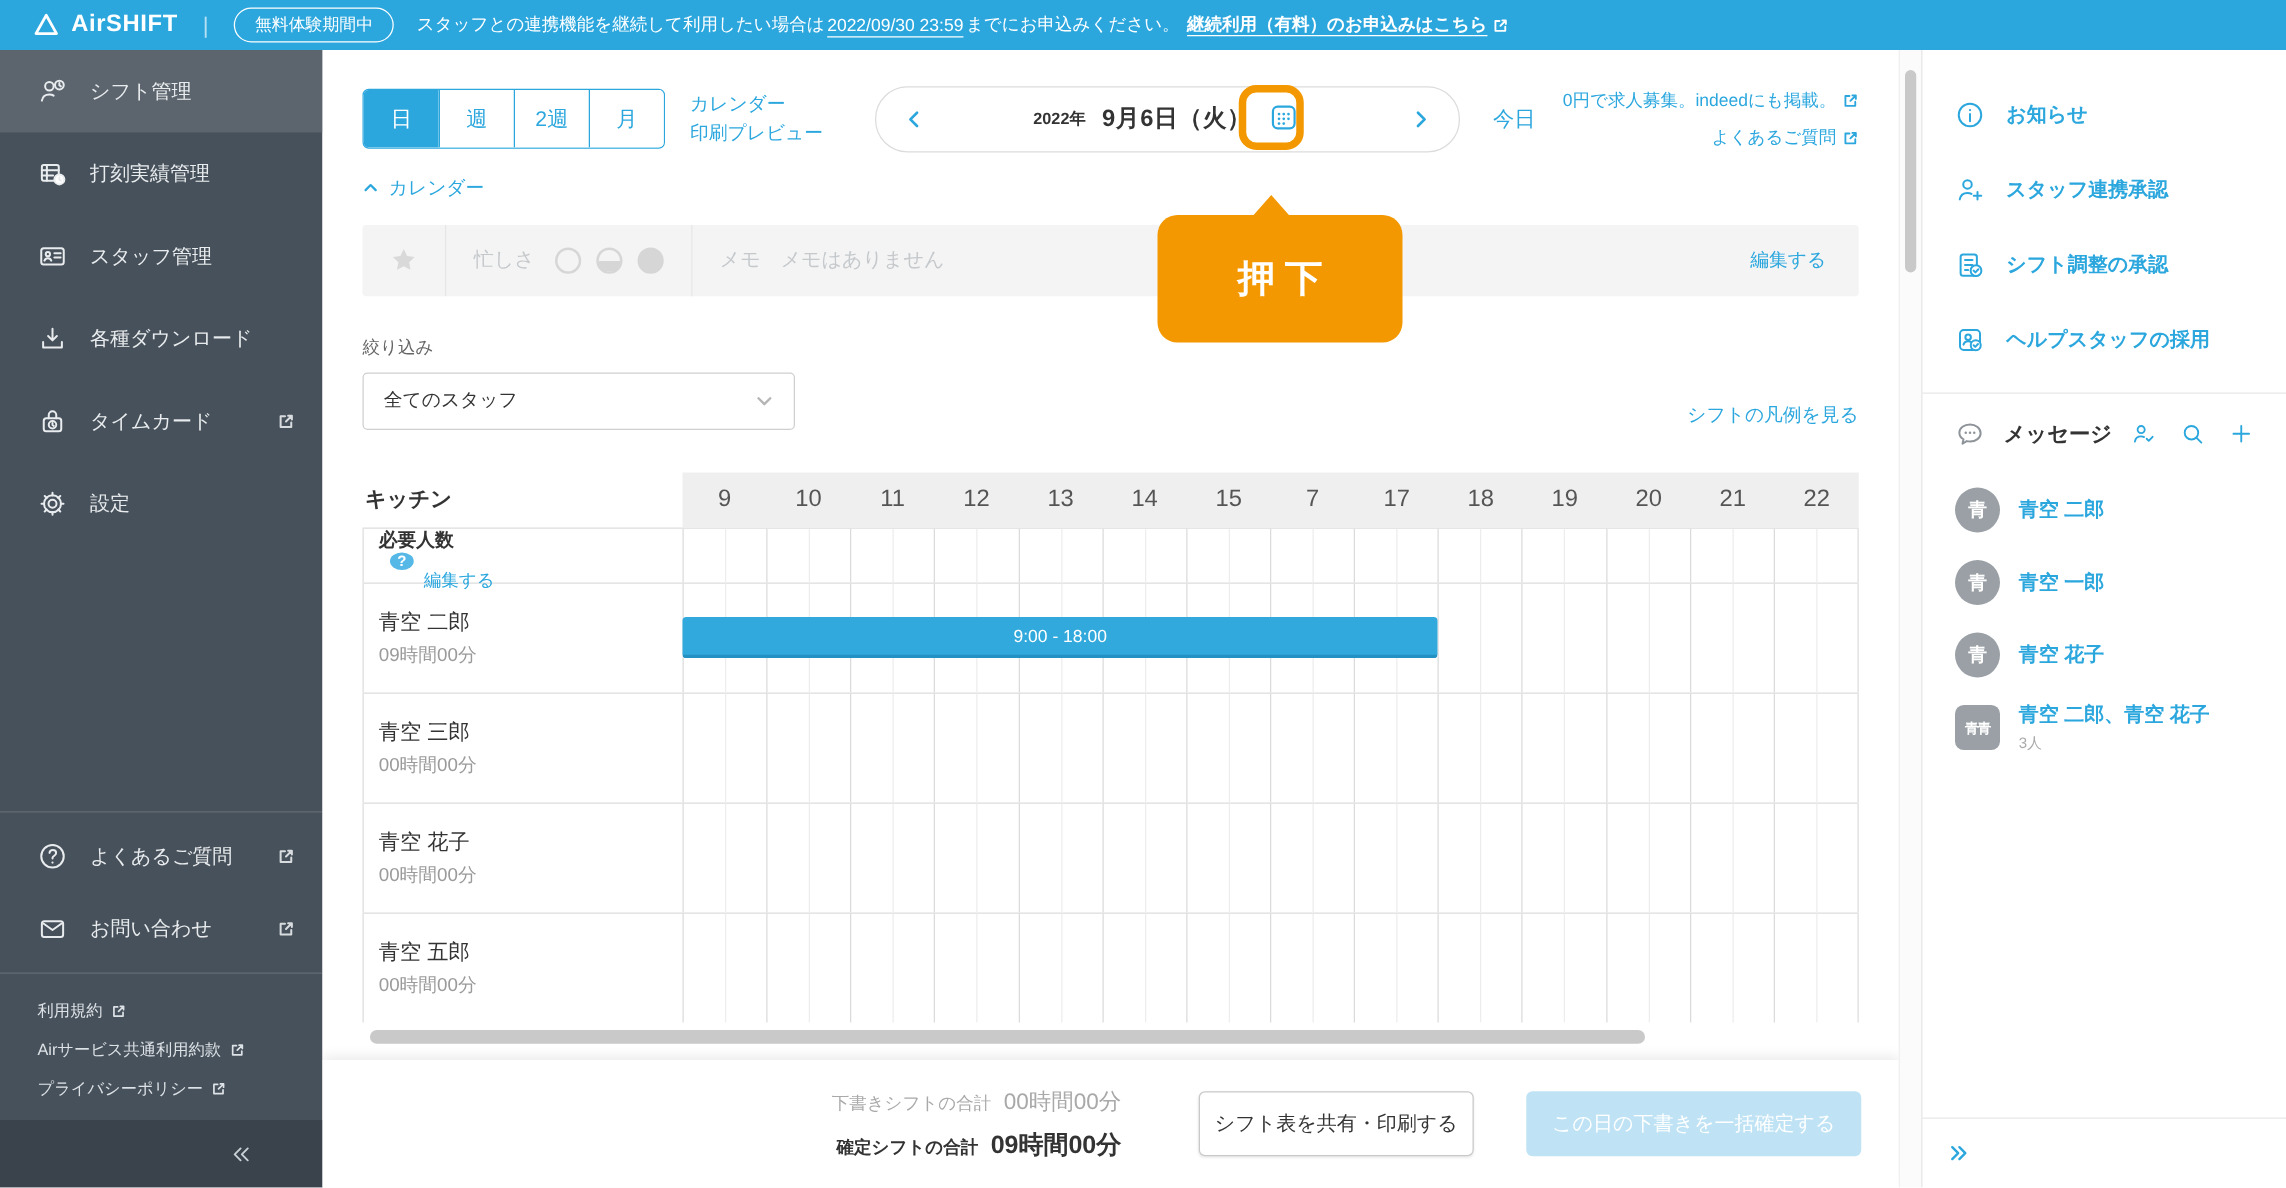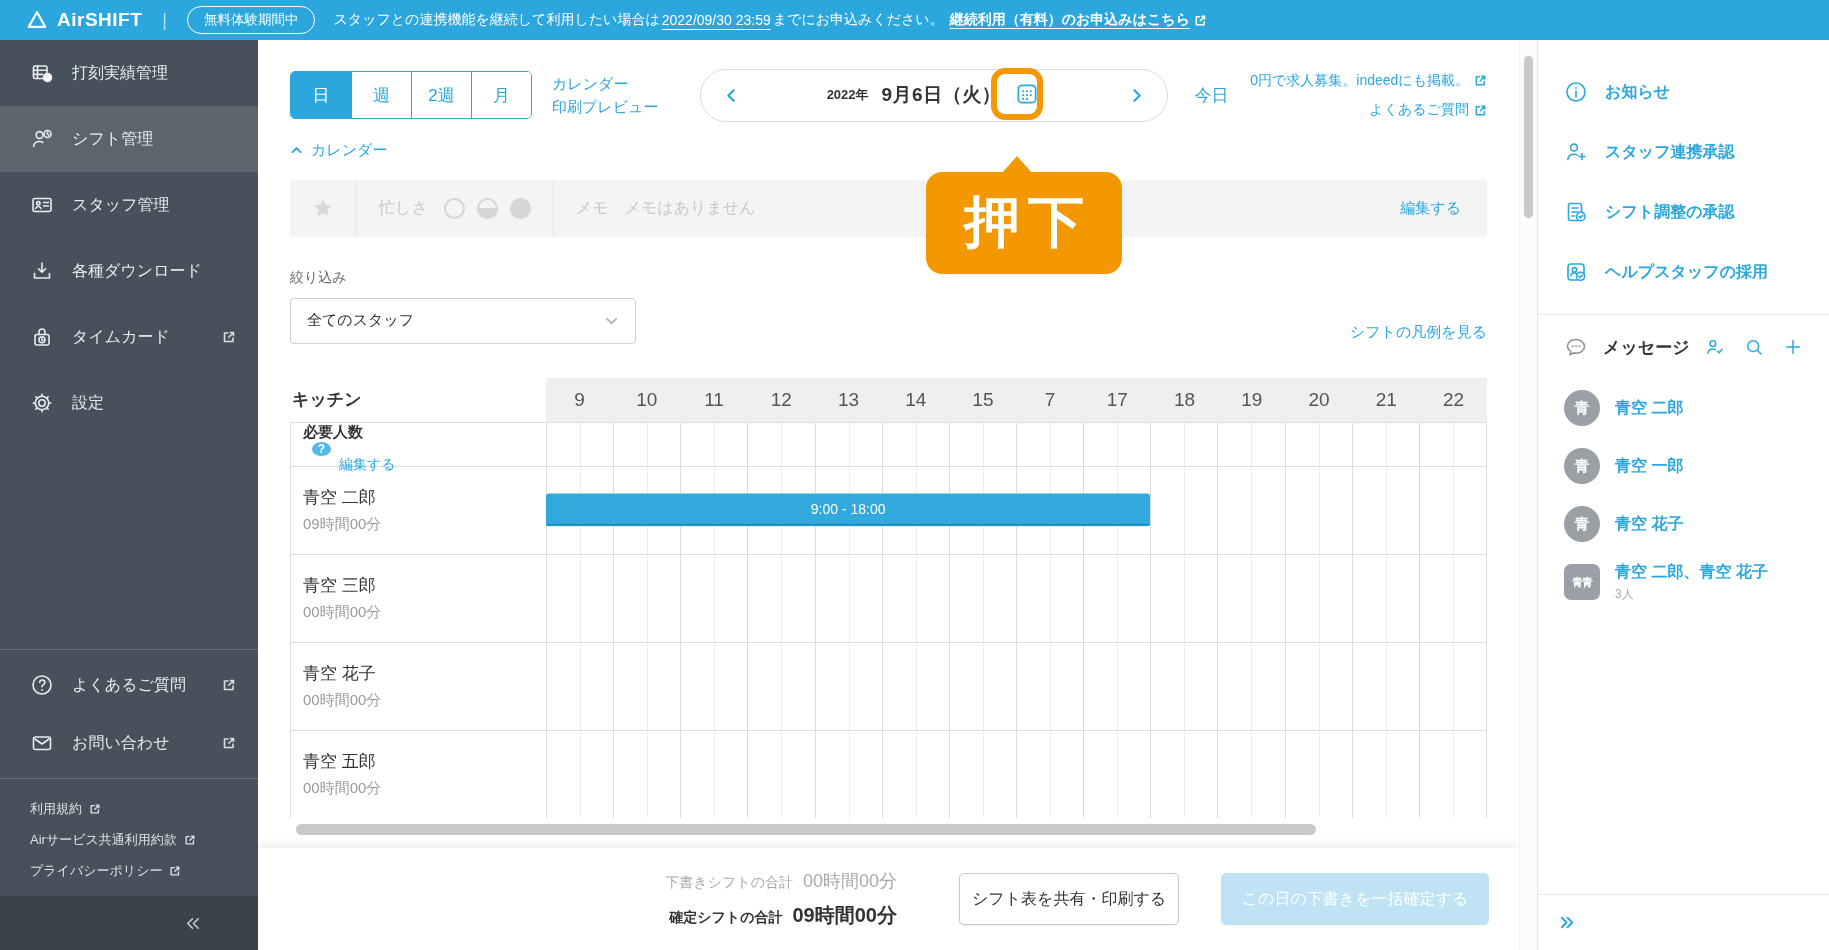--- a/index.html
+++ b/index.html
@@ -185,21 +185,21 @@
 
   
   .ann-ring { position:absolute; left:733px; top:28px; width:52px; height:52px;
               border:6px solid #F39800; border-radius:14px; z-index:40; pointer-events:none; }
   .ann-bubble { position:absolute; left:668px; top:132px; width:196px; height:102px;
                 background:#F39800; border-radius:16px; z-index:40; display:flex;
                 align-items:center; justify-content:center; }
   .ann-bubble::before { content:""; position:absolute; top:-16px; left:76px; width:0; height:0;
                         border-left:15px solid transparent; border-right:15px solid transparent;
                         border-bottom:17px solid #F39800; }
-  .ann-text { color:#fff; font-size:56px; font-weight:bold; letter-spacing:8px; padding-left:8px; }
+  .ann-text { color:#fff; font-size:30px; font-weight:bold; letter-spacing:8px; padding-left:8px; }
 </style>
 </head>
 <body>
 
 <svg width="0" height="0" style="position:absolute">
   <defs>
     <symbol id="sym-ext" viewBox="0 0 14 14">
         <path d="M6 3H2.5v8.5H11V8M8.5 2.5H11.5V5.5M11.2 2.8L6.8 7.2"></path>
       </symbol>
     <symbol id="sym-chevron-left" viewBox="0 0 16 16">
@@ -345,31 +345,31 @@
           <use href="#sym-ext"></use>
         </svg>
     </span>
   </span>
 </header>
 
 <div class="app">
 
   <aside class="sidebar">
     <nav id="sidebar-nav">
+        <div class="side-item active">
+          <svg class="ic side-ic">
+            <use href="#sym-person-clock"></use>
+          </svg>
+          <span class="side-label">シフト管理</span>
+        </div>
         <div class="side-item">
           <svg class="ic side-ic">
             <use href="#sym-punch"></use>
           </svg>
           <span class="side-label">打刻実績管理</span>
-        </div>
-        <div class="side-item active">
-          <svg class="ic side-ic">
-            <use href="#sym-person-clock"></use>
-          </svg>
-          <span class="side-label">シフト管理</span>
         </div>
         <div class="side-item">
           <svg class="ic side-ic">
             <use href="#sym-idcard"></use>
           </svg>
           <span class="side-label">スタッフ管理</span>
         </div>
         <div class="side-item">
           <svg class="ic side-ic">
             <use href="#sym-download"></use>

